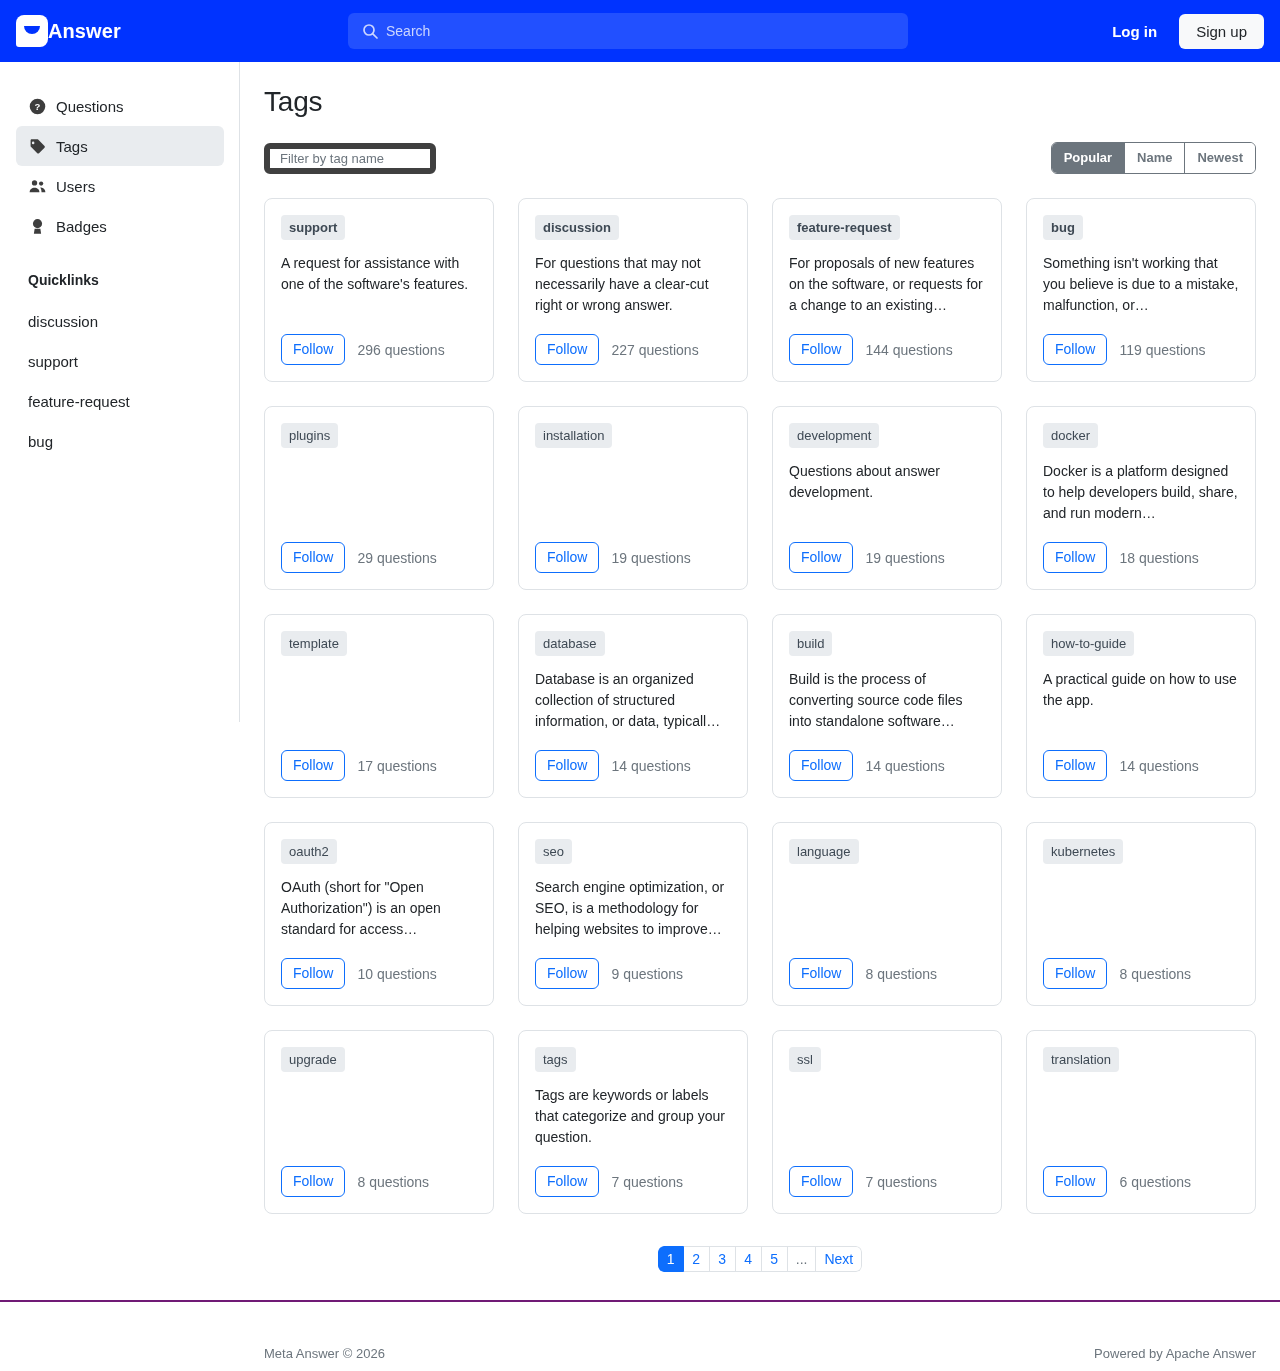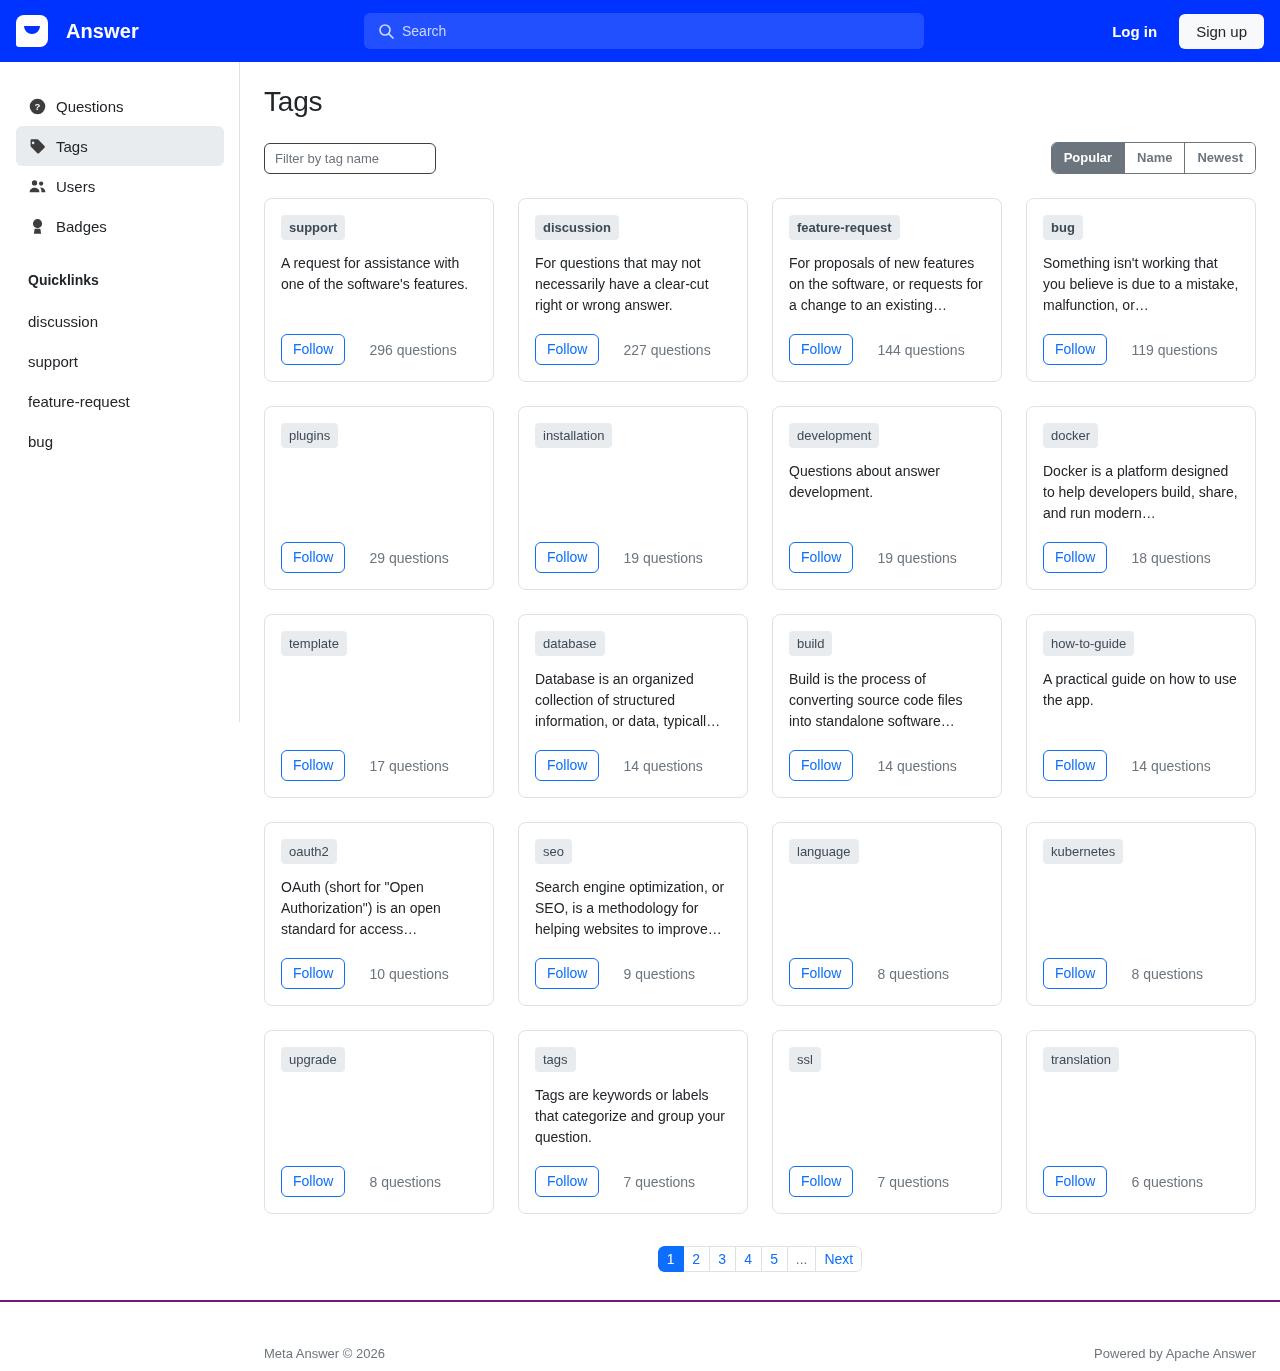--- a/index.html
+++ b/index.html
@@ -18,21 +18,21 @@
     height: 62px;
     background: #0033ff;
     display: flex;
     align-items: center;
     padding: 0 16px;
     position: relative;
   }
   .brand {
     display: flex;
     align-items: center;
-    gap: 18px;
+    gap: 0;
     color: #ffffff;
     text-decoration: none;
   }
   .brand-logo {
     width: 32px; height: 32px;
     background: #ffffff;
     border-radius: 8px 8px 8px 3px;
     position: relative;
     display: block;
   }
@@ -44,21 +44,21 @@
     background: #0033ff;
     border-radius: 0 0 9px 9px;
   }
   .brand-name {
     font-size: 20px;
     font-weight: bold;
     letter-spacing: .1px;
   }
   .search-wrap {
     position: absolute;
-    left: 364px;
+    left: 348px;
     top: 13px;
     width: 560px;
     height: 36px;
   }
   .search-box {
     width: 100%; height: 36px;
     background: #2250ff;
     border: none;
     border-radius: 6px;
     display: flex;
@@ -161,21 +161,21 @@
   }
   .toolbar {
     display: flex;
     align-items: center;
     justify-content: space-between;
     margin-bottom: 24px;
   }
   .filter-input {
     width: 172px;
     height: 31px;
-    border: 1px solid #404040;
+    border: 6px solid #404040;
     border-radius: 6px;
     padding: 0 10px;
     font-size: 13px;
     color: #212529;
     font-family: "Liberation Sans", sans-serif;
     background: #fff;
   }
   .filter-input::placeholder { color: #6c757d; opacity: 1; }
   .btn-group {
     display: flex;
@@ -228,21 +228,21 @@
     margin-top: 13px;
     font-size: 14px;
     line-height: 21px;
     color: #212529;
     flex: 1;
     overflow: hidden;
   }
   .tag-foot {
     display: flex;
     align-items: center;
-    gap: 24px;
+    gap: 12px;
     margin-top: auto;
   }
   .follow-btn {
     border: 1px solid #0d6efd;
     color: #0d6efd;
     background: #ffffff;
     border-radius: 6px;
     font-size: 14px;
     padding: 5px 11px;
     line-height: 19px;

